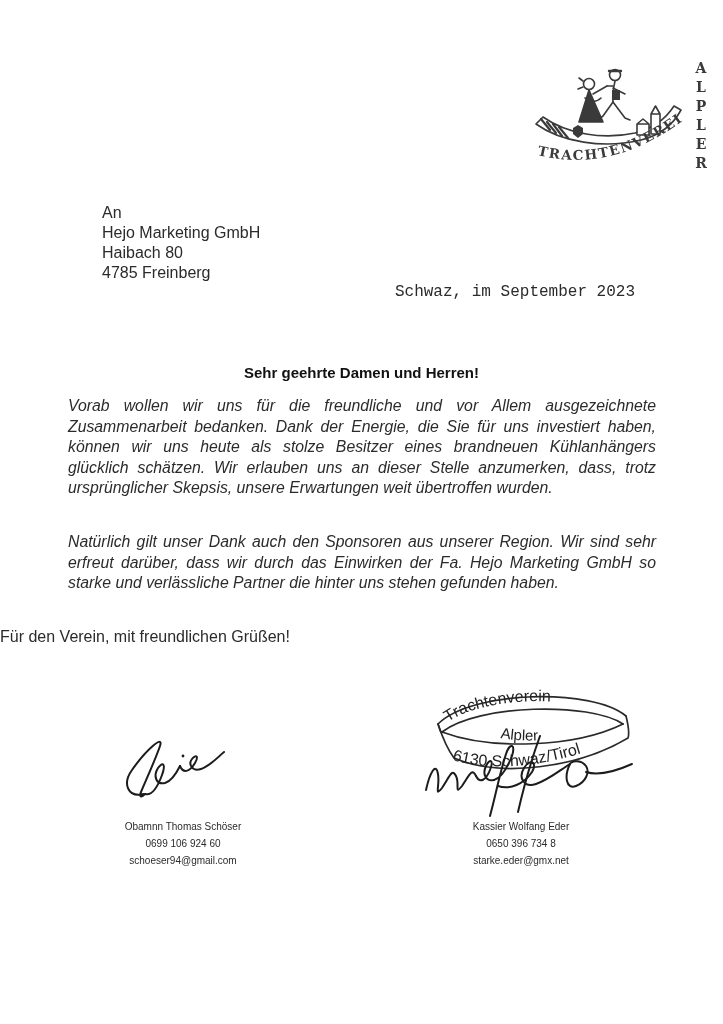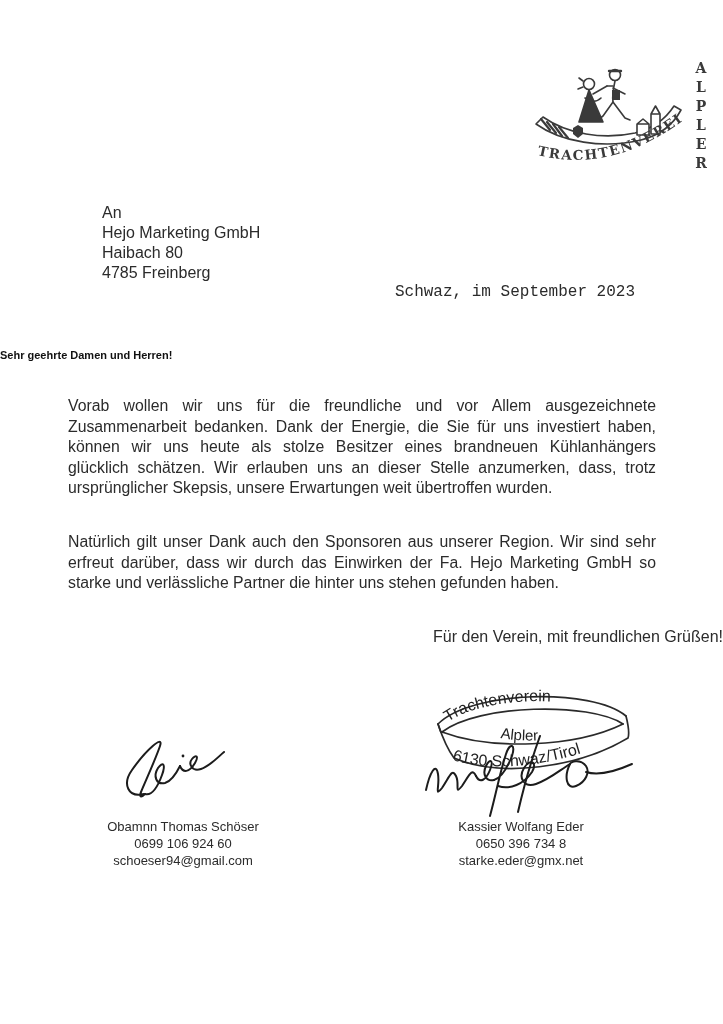--- a/index.html
+++ b/index.html
@@ -47,53 +47,55 @@
   .date {
     position: absolute;
     left: 0; right: 88px; top: 283px;
     text-align: right;
     font-size: 16px;
     color: #2b2b2b;
     font-family: Liberation Mono, monospace;
   }
   .salutation {
     position: absolute;
-    left: 0; right: 0; top: 349px;
-    font-size: 11px;
+    left: 0; right: 0; top: 364px;
+    text-align: center;
+    font-size: 15px;
     font-weight: bold;
     color: #111;
   }
   .para {
     position: absolute;
     left: 68px; width: 588px;
     font-size: 15.8px;
     line-height: 20.5px;
     text-align: justify;
     color: #2b2b2b;
+    font-style: italic;
   }
   .para-1 { top: 396px; }
   .para-2 { top: 532px; }
   .closing {
     position: absolute;
     left: 0; right: 0; top: 628px;
-    text-align: right;
+    text-align: left;
     font-size: 16px;
     color: #2b2b2b;
   }
 
   
   .sig-left  { position: absolute; left: 108px; top: 728px; }
   .stamp     { position: absolute; left: 430px; top: 680px; }
   .sig-right { position: absolute; left: 420px; top: 728px; }
 
   .contact {
     position: absolute;
     width: 230px;
     text-align: center;
-    font-size: 13px;
+    font-size: 10px;
     line-height: 17px;
     color: #2b2b2b;
   }
   .contact-left  { left: 68px;  top: 818px; }
   .contact-right { left: 406px; top: 818px; }
 </style>
 </head>
 <body>
 
 <div class="page">

